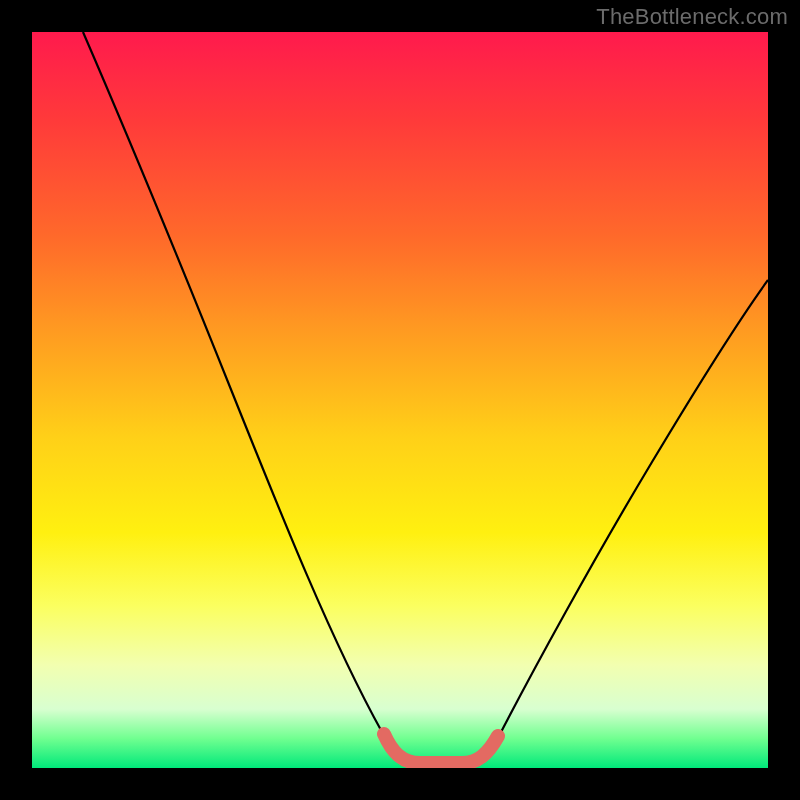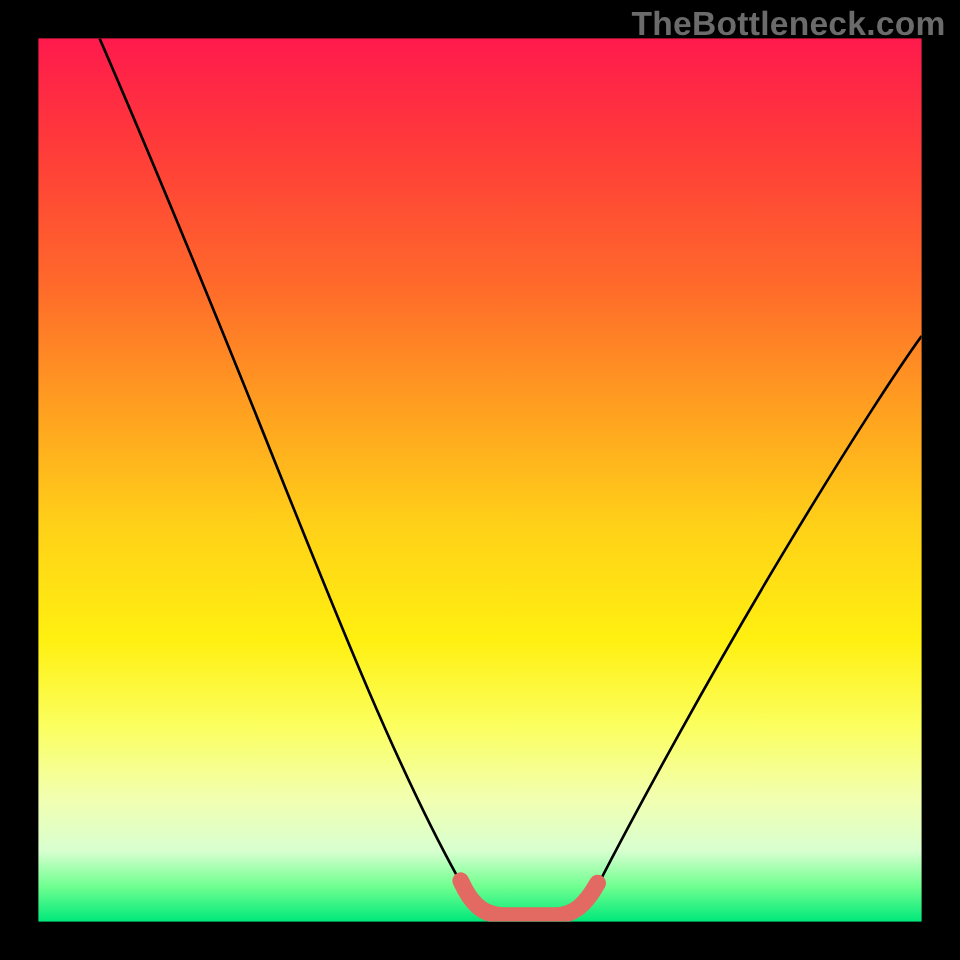--- a/index.html
+++ b/index.html
@@ -38,22 +38,22 @@
       #d8ffd0 92%,
       #70ff90 96%,
       #00e87a 100%
     );
   }
   .watermark {
     position: absolute;
     top: 4px;
     right: 12px;
     color: #6b6b6b;
-    font-size: 28px;
-    font-weight: 700;
+    font-size: 22px;
+    font-weight: 400;
     letter-spacing: 0.2px;
     user-select: none;
   }
   svg.curve {
     position: absolute;
     left: 0;
     top: 0;
     width: 736px;
     height: 736px;
   }

